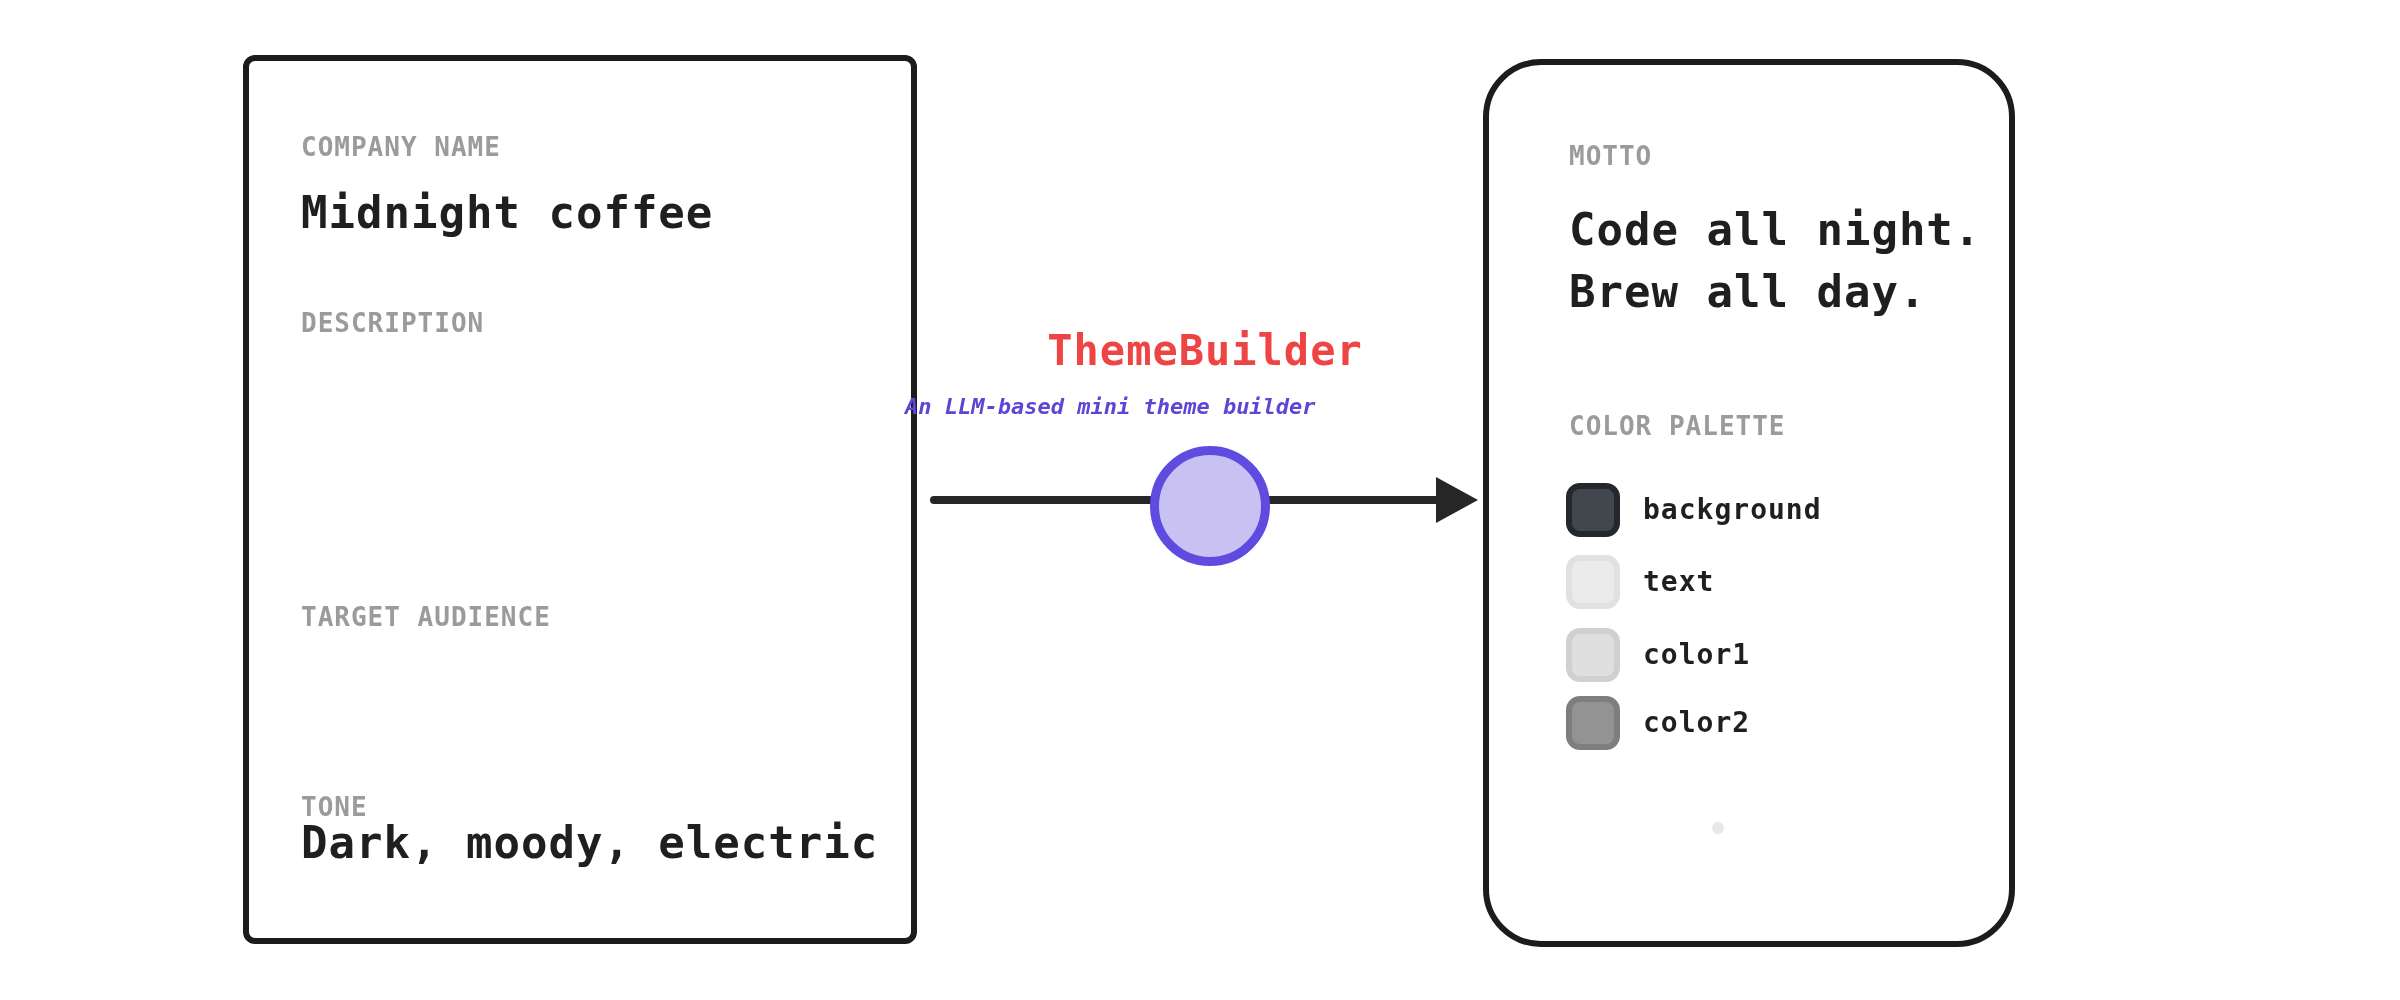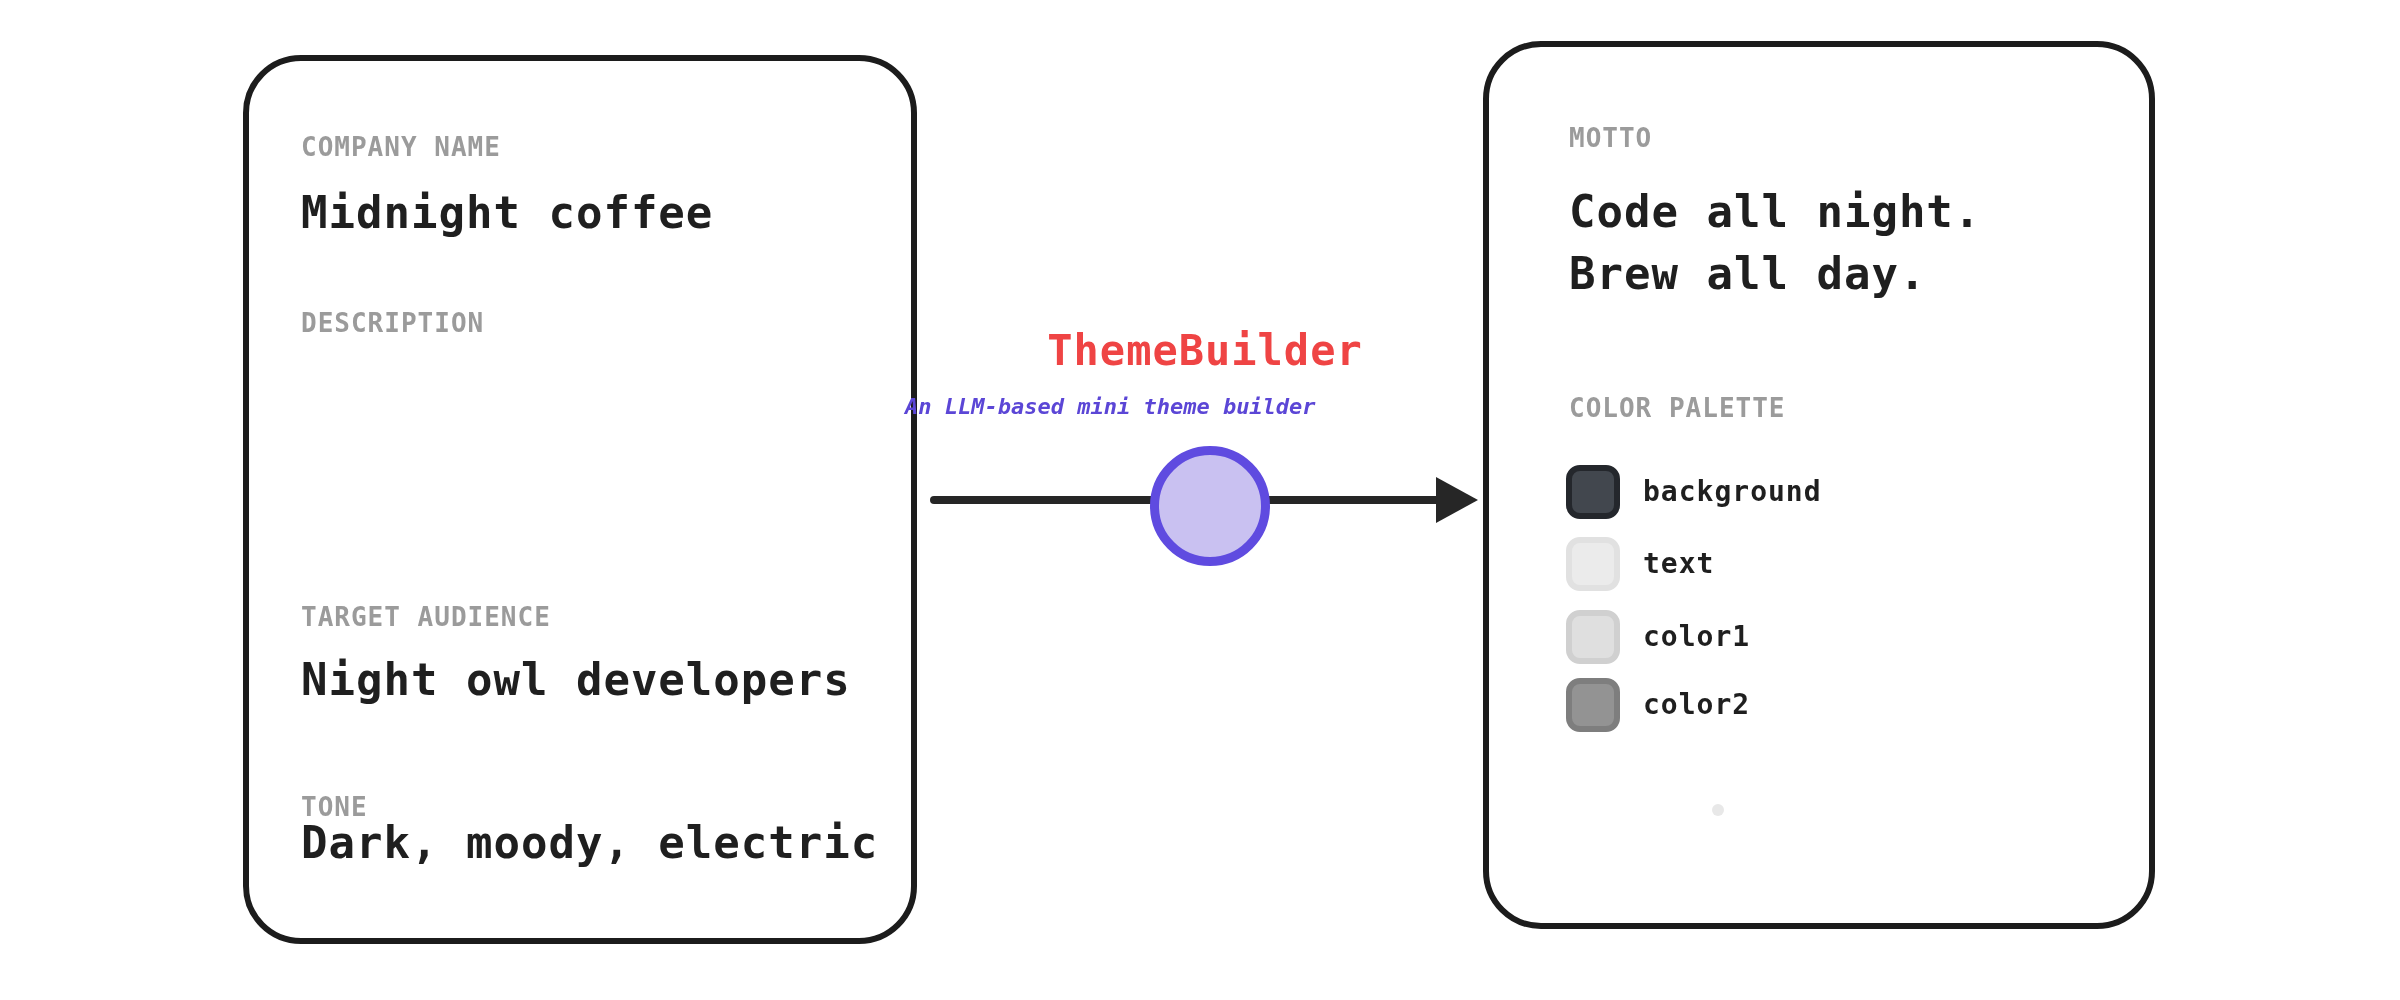--- a/index.html
+++ b/index.html
@@ -8,22 +8,22 @@
     position: relative;
     font-family: "DejaVu Sans Mono", "Liberation Mono", monospace;
   }
 
   .card {
     position: absolute;
     background: #ffffff;
     border: 6px solid #1c1c1c;
     border-radius: 58px;
   }
-  #input-card  { left: 243px;  top: 55px; width: 674px; height: 889px; }
-  #output-card { left: 1483px; top: 41px; width: 672px; height: 888px; }
+  #input-card  { left: 243px;  top: 55px; width: 674px; height: 889px; border-radius: 12px; }
+  #output-card { left: 1483px; top: 59px; width: 532px; height: 888px; }
 
   .field-label {
     position: absolute;
     font-size: 26px;
     line-height: 26px;
     font-weight: 700;
     color: #9b9b9b;
     letter-spacing: 1px;
     white-space: pre;
   }
@@ -132,21 +132,20 @@
 </head>
 <body>
 
 <div id="input-card" class="card">
   <div id="in-label-0" class="field-label">COMPANY NAME</div>
   <div id="in-value-0" class="field-value">Midnight coffee</div>
 
   <div id="in-label-1" class="field-label">DESCRIPTION</div>
 
   <div id="in-label-2" class="field-label">TARGET AUDIENCE</div>
-  <div id="in-value-2" class="field-value">Night owl developers</div>
 
   <div id="in-label-3" class="field-label">TONE</div>
   <div id="in-value-3" class="field-value">Dark, moody, electric</div>
 </div>
 
 <div id="builder-title" style="color: #ef4444;">ThemeBuilder</div>
 <div id="builder-subtitle" style="color: rgb(91, 70, 214);">An LLM-based mini theme builder</div>
 <div id="arrow-line" style="background-color: rgb(38, 38, 38);"></div>
 <div id="arrow-head" style="border-left-color: rgb(38, 38, 38);"></div>
 <div id="builder-node" style="background-color: rgb(201, 193, 241); border-color: rgb(95, 75, 224);"></div>

